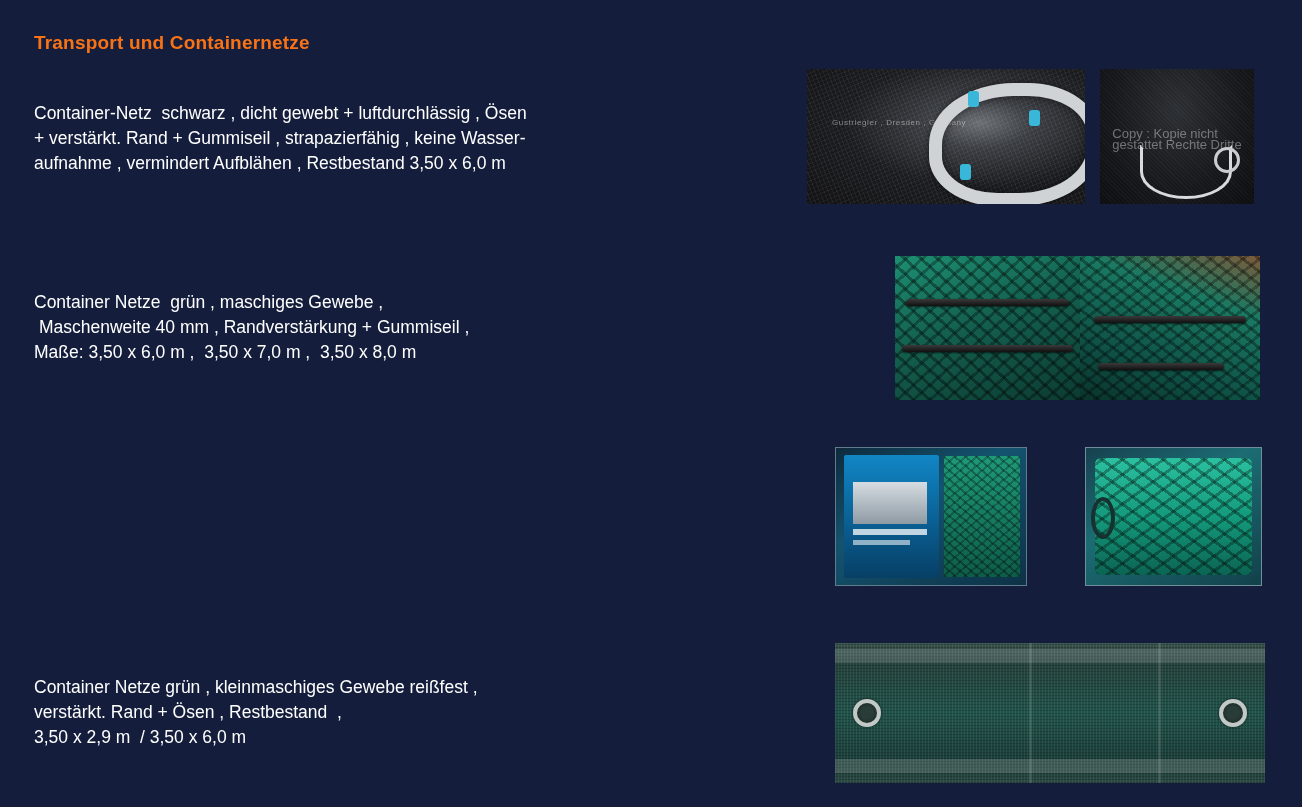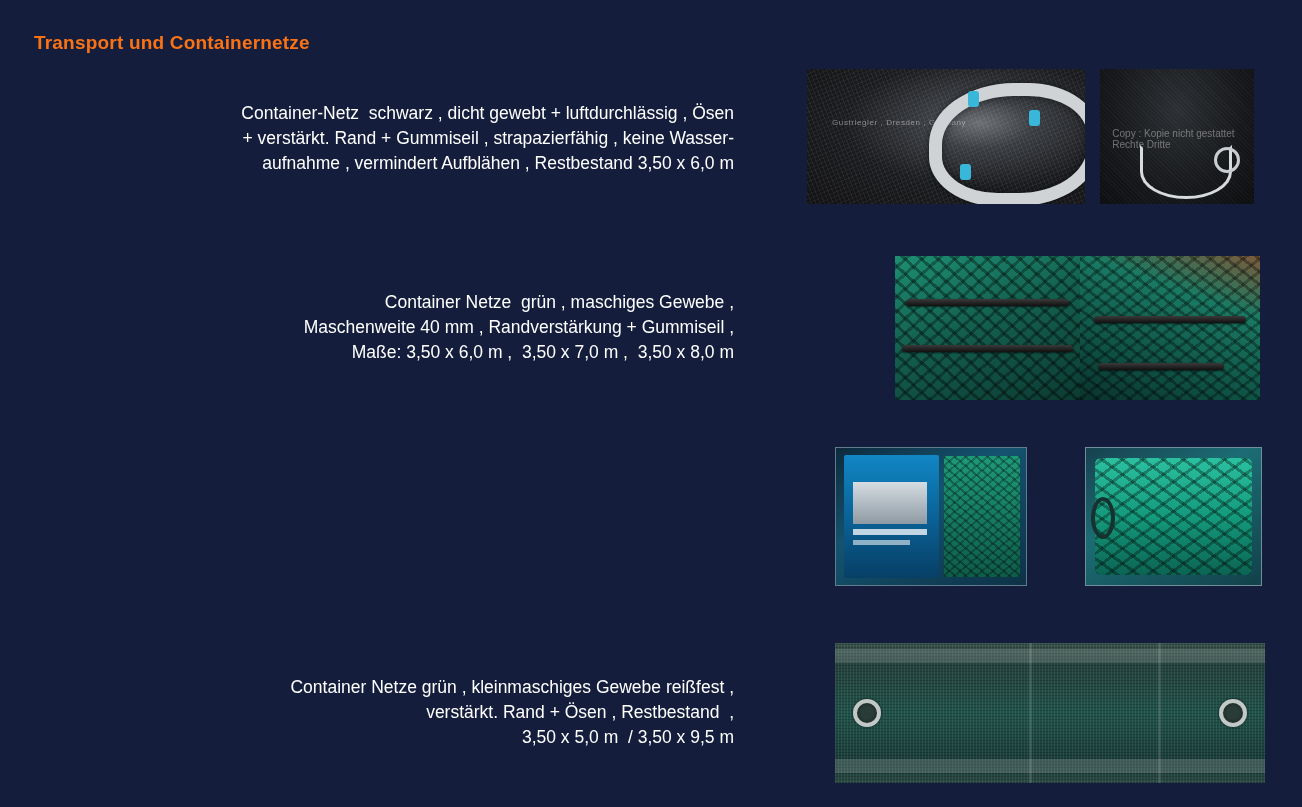--- a/index.html
+++ b/index.html
@@ -26,21 +26,20 @@
     letter-spacing: 0.2px;
   }
 
   
   .block {
     position: absolute;
     font-size: 17.5px;
     line-height: 25px;
     color: #ffffff;
     white-space: pre-wrap;
-    text-align: right;
   }
   .block b { font-weight: normal; }
 
   #block-0 { left: 34px; top: 101px; width: 700px; }
   #block-1 { left: 34px; top: 290px; width: 700px; }
   #block-2 { left: 34px; top: 471px; width: 700px; }
   #block-3 { left: 34px; top: 675px; width: 700px; }
 
   
   .photo {
@@ -82,21 +81,21 @@
     position: absolute; left: 26%; top: 56%; width: 56%; height: 36%;
     border: 3px solid #d8dbde; border-radius: 0 0 50% 50%;
     border-top-color: transparent;
   }
   #photo-1b .ring {
     position: absolute; right: 9%; top: 58%; width: 20px; height: 20px;
     border: 3px solid #c9ccd0; border-radius: 50%;
   }
   #photo-1b .wm {
     position: absolute; left: 8%; top: 44%;
-    font-size: 10px; color: rgba(200,200,200,.5); line-height: 11px;
+    font-size: 13px; color: rgba(200,200,200,.5); line-height: 11px;
   }
 
   
   #photo-2a {
     left: 895px; top: 256px; width: 185px; height: 144px;
     background:
       repeating-linear-gradient(42deg, rgba(0,0,0,.35) 0 3px, rgba(0,0,0,0) 3px 11px),
       repeating-linear-gradient(-42deg, rgba(0,0,0,.3) 0 3px, rgba(0,0,0,0) 3px 11px),
       linear-gradient(160deg, #1d8f73 0%, #14604f 45%, #0c3b32 100%);
   }
@@ -233,21 +232,21 @@
     <div class="pkg-net"></div>
   </div>
 
   <div class="photo" id="photo-3b">
     <div class="bagnet"></div>
     <div class="handle"></div>
   </div>
 
   <div class="block" id="block-3">Container Netze grün , kleinmaschiges Gewebe reißfest ,
 verstärkt. Rand + Ösen , Restbestand  ,
-3,50 x 5,0 m  / 3,50 x 9,5 m</div>
+3,50 x 2,9 m  / 3,50 x 6,0 m</div>
 
   <div class="photo" id="photo-4">
     <div class="band" style="top:6px;"></div>
     <div class="band" style="bottom:10px;"></div>
     <div class="seam" style="left:45%;"></div>
     <div class="seam" style="left:75%;"></div>
     <div class="eyelet" style="left:18px; top:56px;"></div>
     <div class="eyelet" style="right:18px; top:56px;"></div>
   </div>
 

